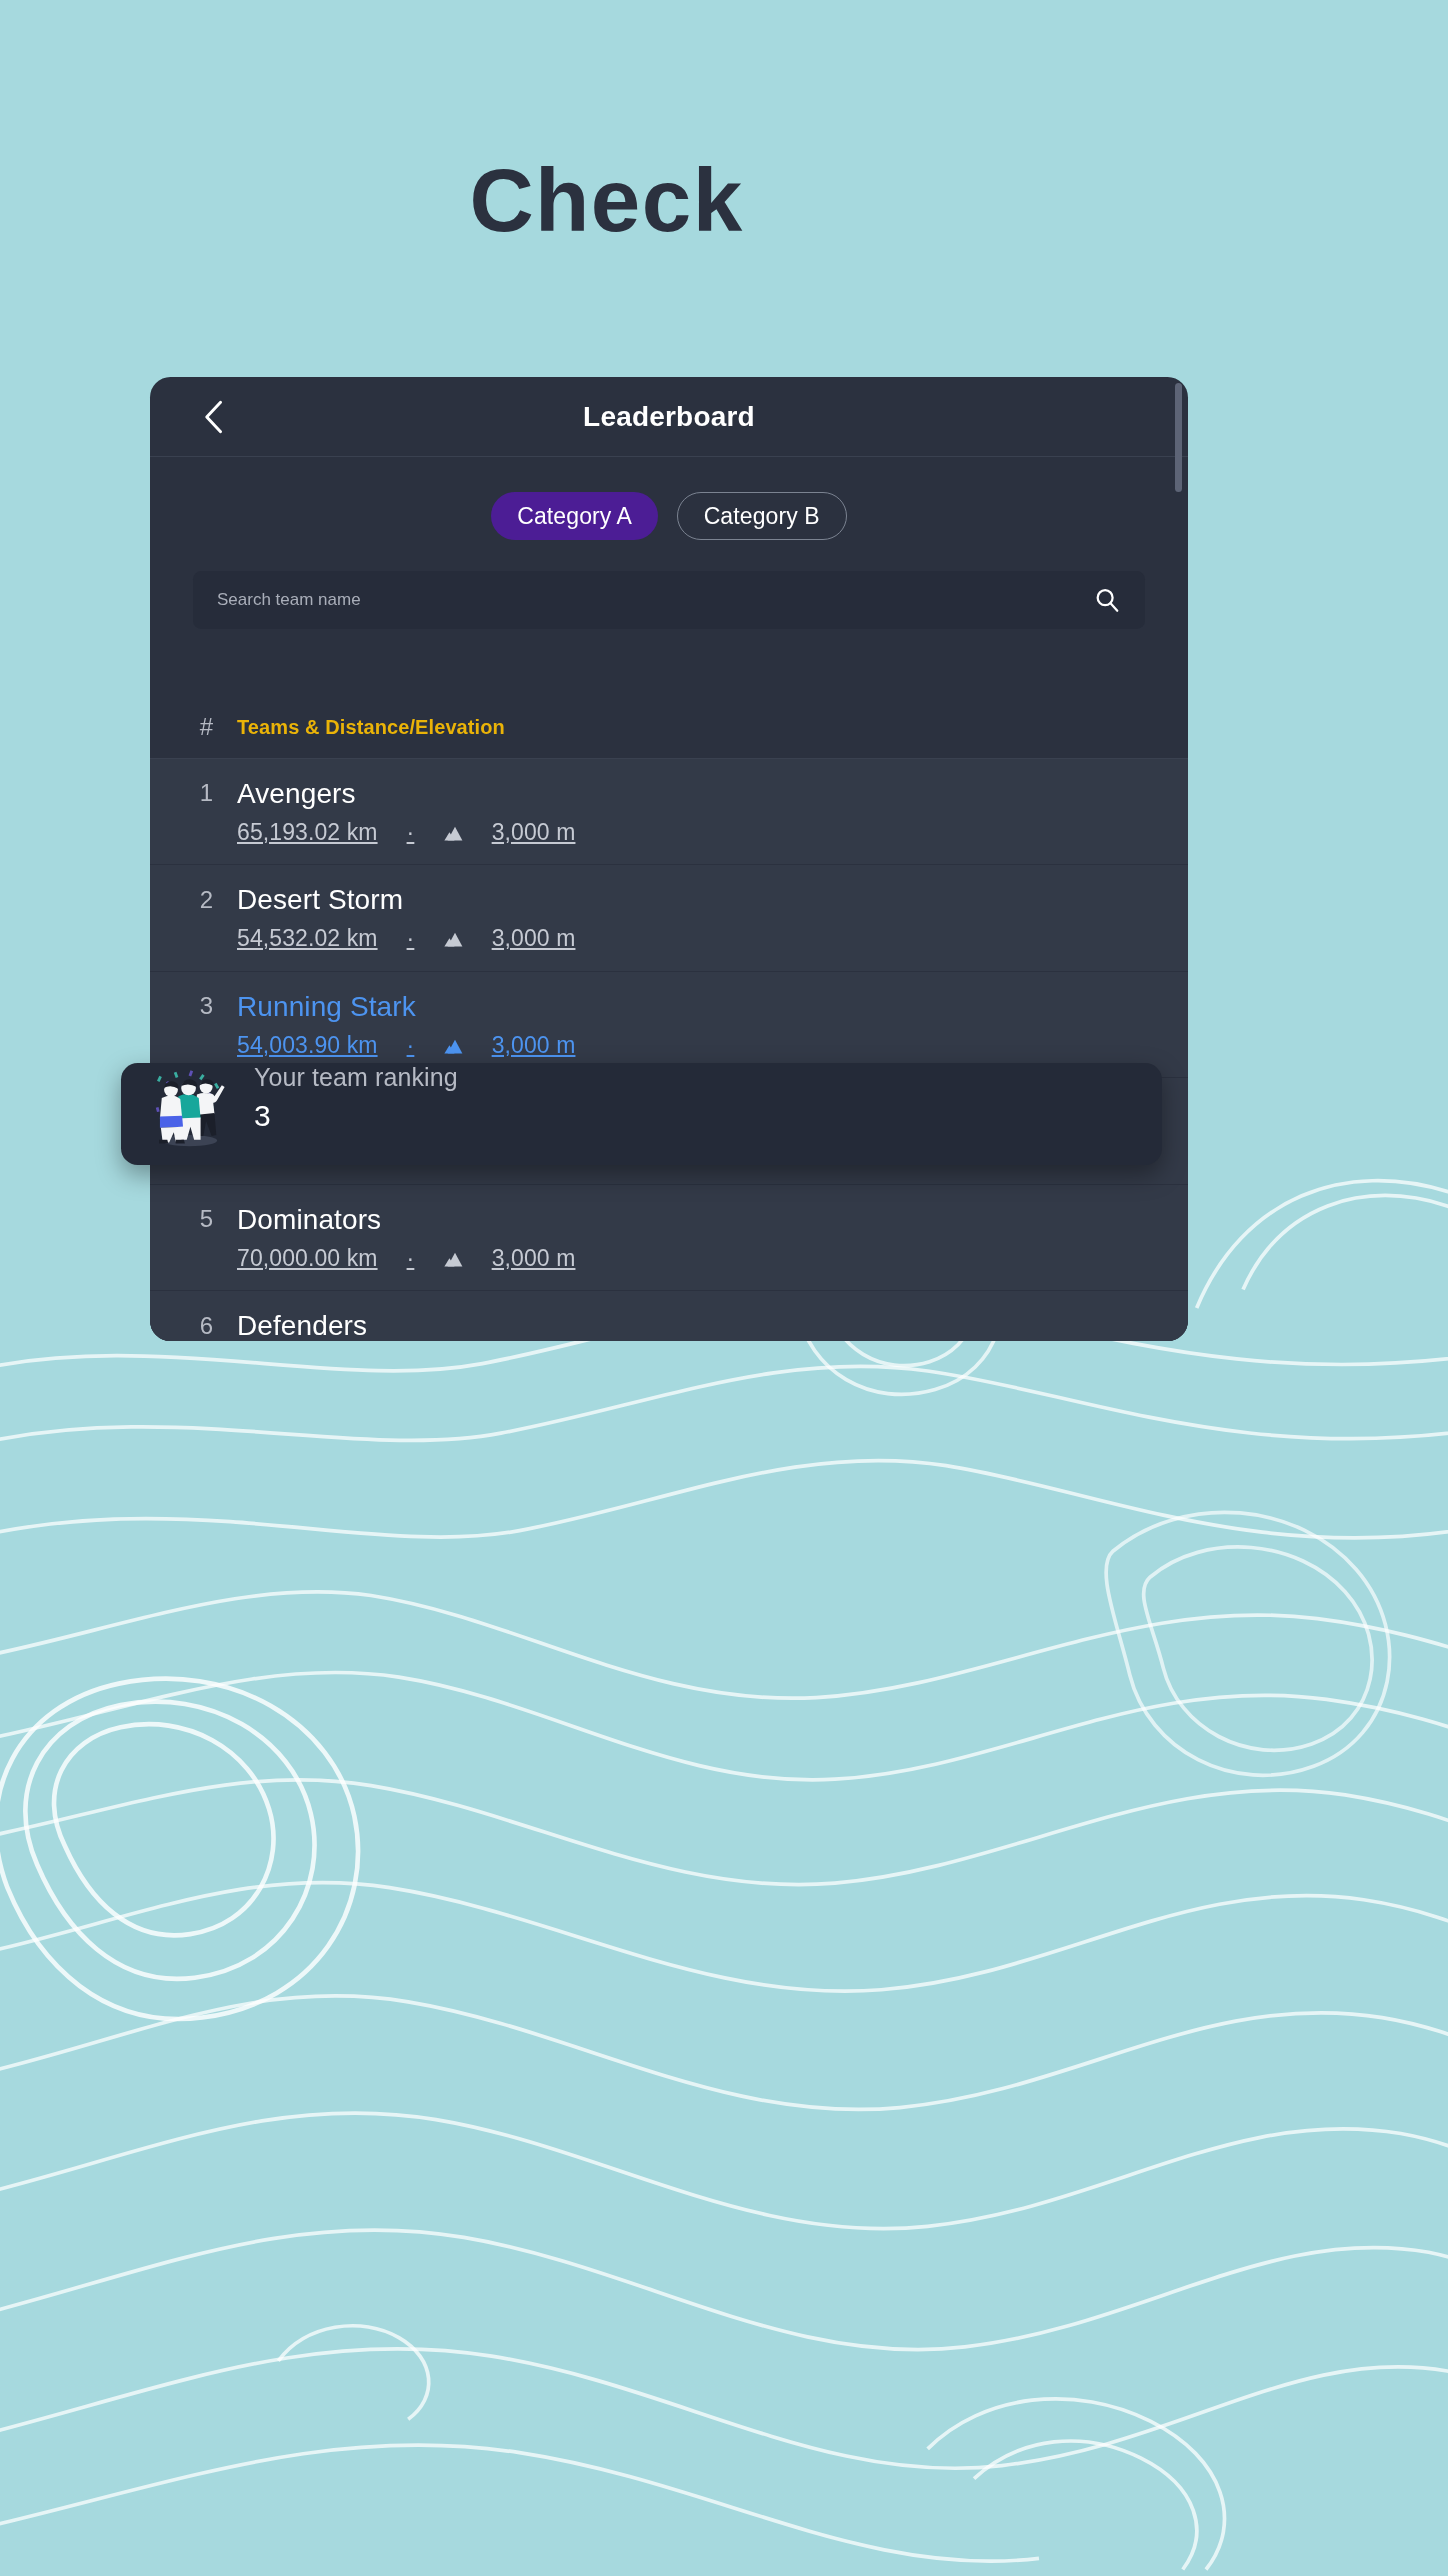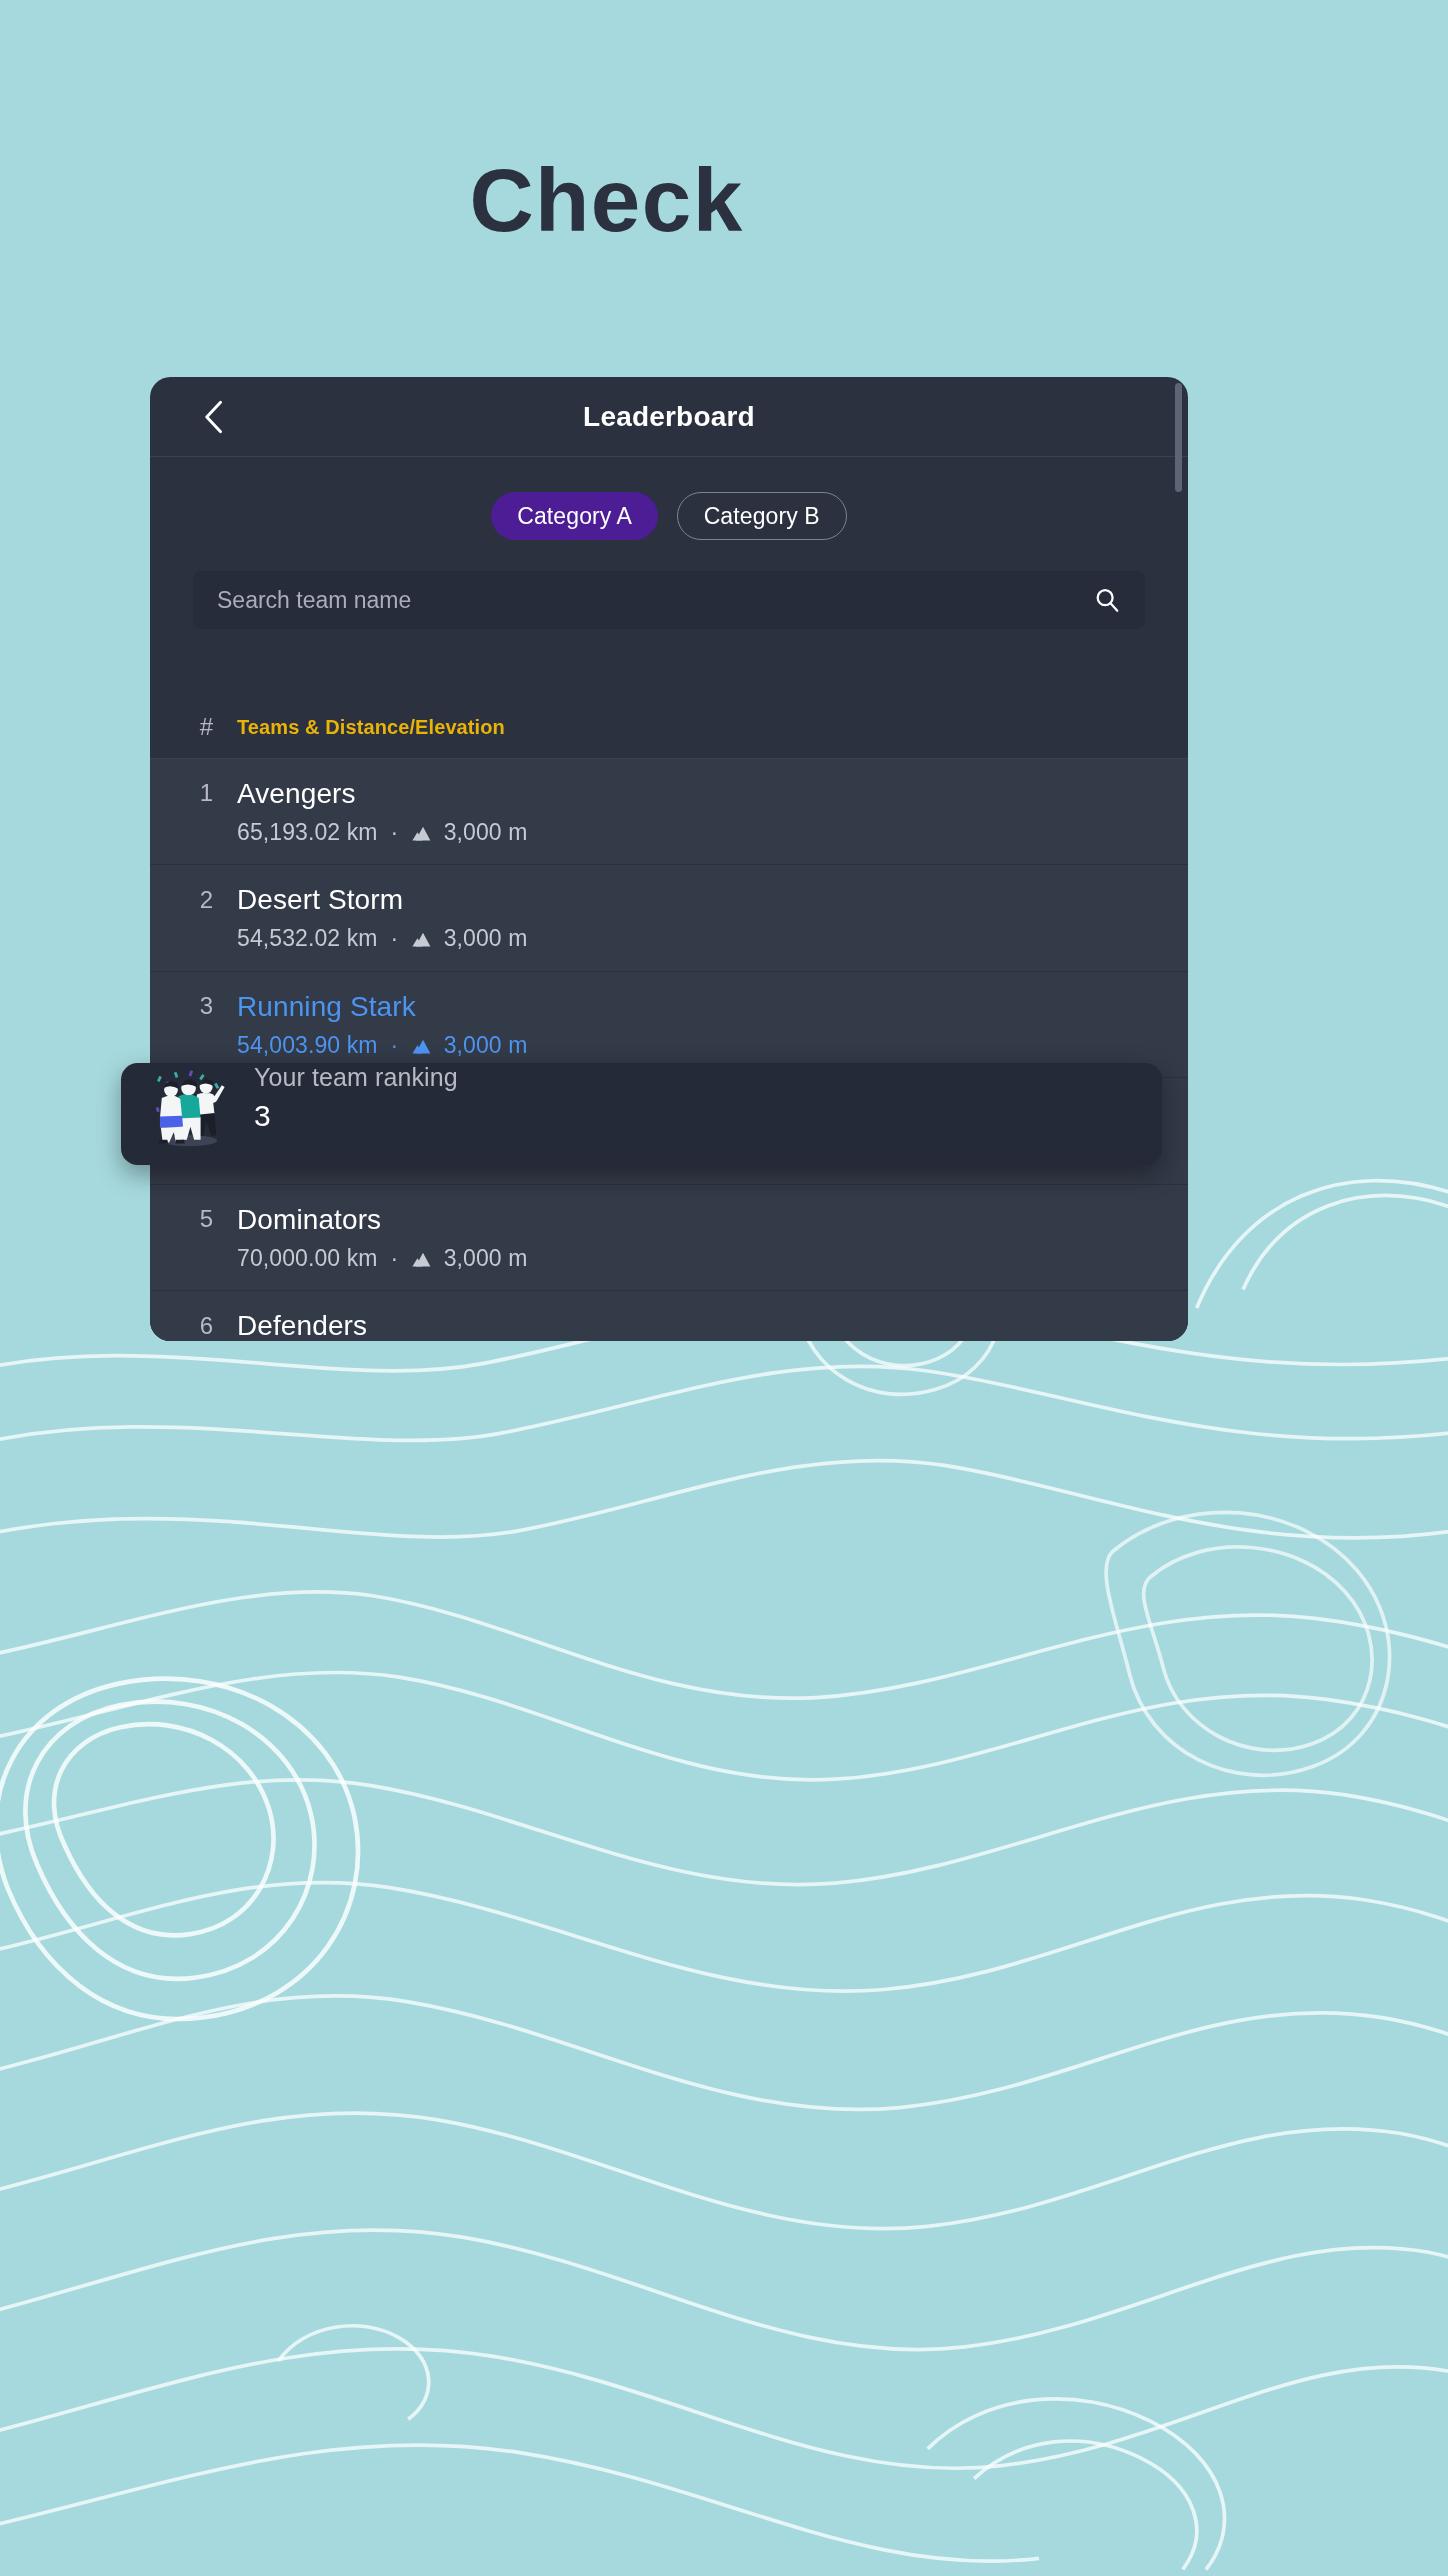--- a/index.html
+++ b/index.html
@@ -113,21 +113,21 @@
     display: flex;
     align-items: center;
     padding: 0 24px;
   }
   .search-input {
     flex: 1;
     background: transparent;
     border: 0;
     outline: 0;
     font-family: "Liberation Sans", sans-serif;
-    font-size: 23px;
+    font-size: 17px;
     color: #ffffff;
   }
   .search-input::placeholder { color: #a9aeb9; }
   .search-icon { width: 28px; height: 28px; flex: 0 0 auto; }
 
   
   .list-head {
     display: flex;
     align-items: center;
     height: 63px;
@@ -160,22 +160,23 @@
     color: #ffffff;
     font-weight: normal;
     letter-spacing: 0.1px;
   }
   .team-stats {
     margin-top: 9.3px;
     font-size: 23px;
     color: #c6cad3;
     display: flex;
     align-items: center;
-    gap: 0;
+    gap: 16px;
     letter-spacing: 0.1px;
+    text-decoration: underline;
   }
   .stat-dot { margin: 0 13px; color: #c6cad3; }
   .mtn-icon { width: 24px; height: 20.4px; margin-right: 8.3px; }
   .row.highlight .team-name { color: #4d94f0; }
   .row.highlight .team-stats { color: #4d94f0; }
   .row.highlight .stat-dot { color: #4d94f0; }
   .scroll-thumb {
     position: absolute;
     right: 6.5px;
     top: 5.6px;

